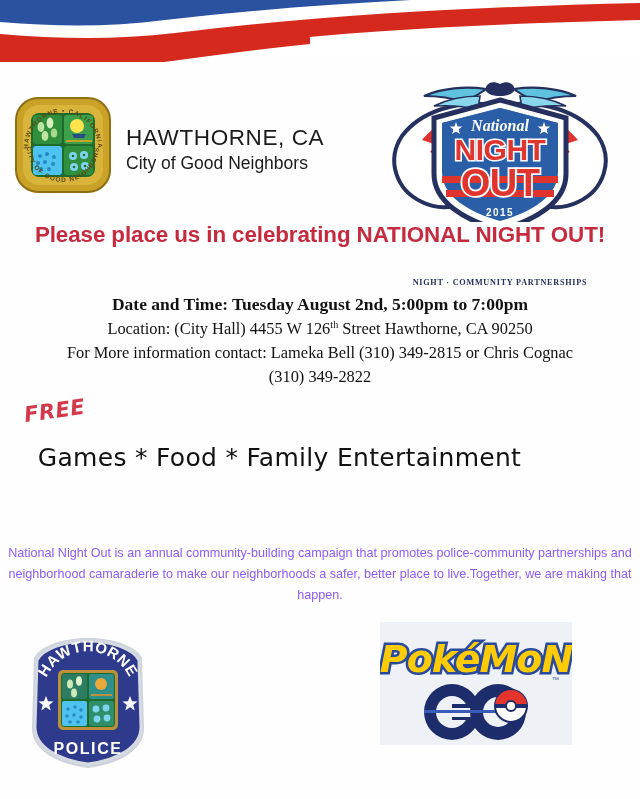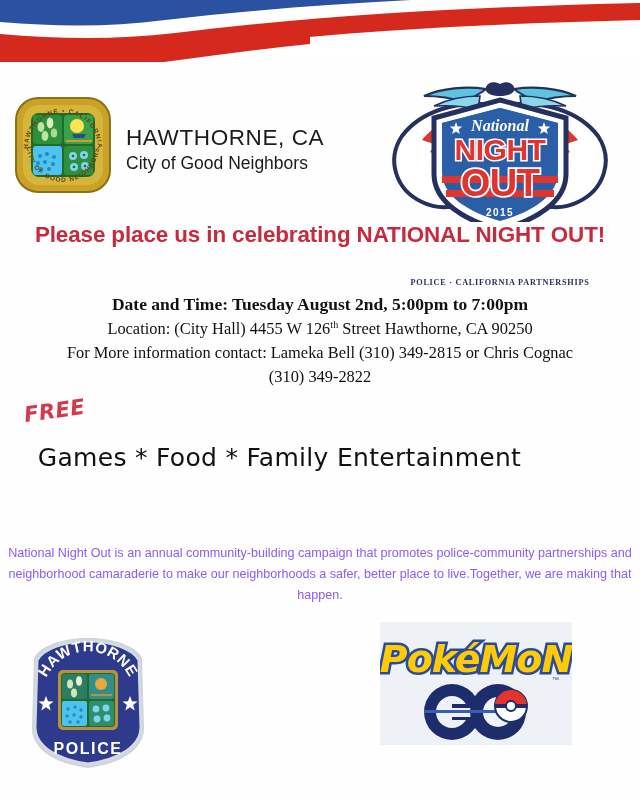--- a/index.html
+++ b/index.html
@@ -305,21 +305,21 @@
 
         <text x="120" y="82" text-anchor="middle" font-family="Liberation Sans, sans-serif" font-size="30" font-weight="bold" fill="#e0342f" stroke="#ffffff" stroke-width="3.2" paint-order="stroke" letter-spacing="-0.5">NIGHT</text>
 
         <text x="120" y="118" text-anchor="middle" font-family="Liberation Sans, sans-serif" font-size="38" font-weight="bold" fill="#e0342f" stroke="#ffffff" stroke-width="3.5" paint-order="stroke" letter-spacing="-0.5">OUT</text>
 
         <text x="120" y="138" text-anchor="middle" font-family="Liberation Sans, sans-serif" font-size="10" font-weight="bold" fill="#ffffff" letter-spacing="1.4">2015</text>
         <text x="176" y="152" font-family="Liberation Sans, sans-serif" font-size="7" fill="#25305e">®</text>
         </g>
       </svg>
     </div>
-    <div class="nno-tag">POLICE · CALIFORNIA PARTNERSHIPS</div>
+    <div class="nno-tag">NIGHT · COMMUNITY PARTNERSHIPS</div>
   </div>
 
   <div class="headline">Please place us in celebrating NATIONAL NIGHT OUT!</div>
 
   <div class="details">
     <div class="dt">Date and Time: Tuesday August 2nd, 5:00pm to 7:00pm</div>
     <div class="loc"><span>Location: (City Hall) 4455 W 126</span><sup>th</sup><span> Street Hawthorne, CA 90250</span></div>
     <div class="contact">For More information contact: Lameka Bell (310) 349-2815 or Chris Cognac</div>
     <div class="phone2">(310) 349-2822</div>
   </div>

